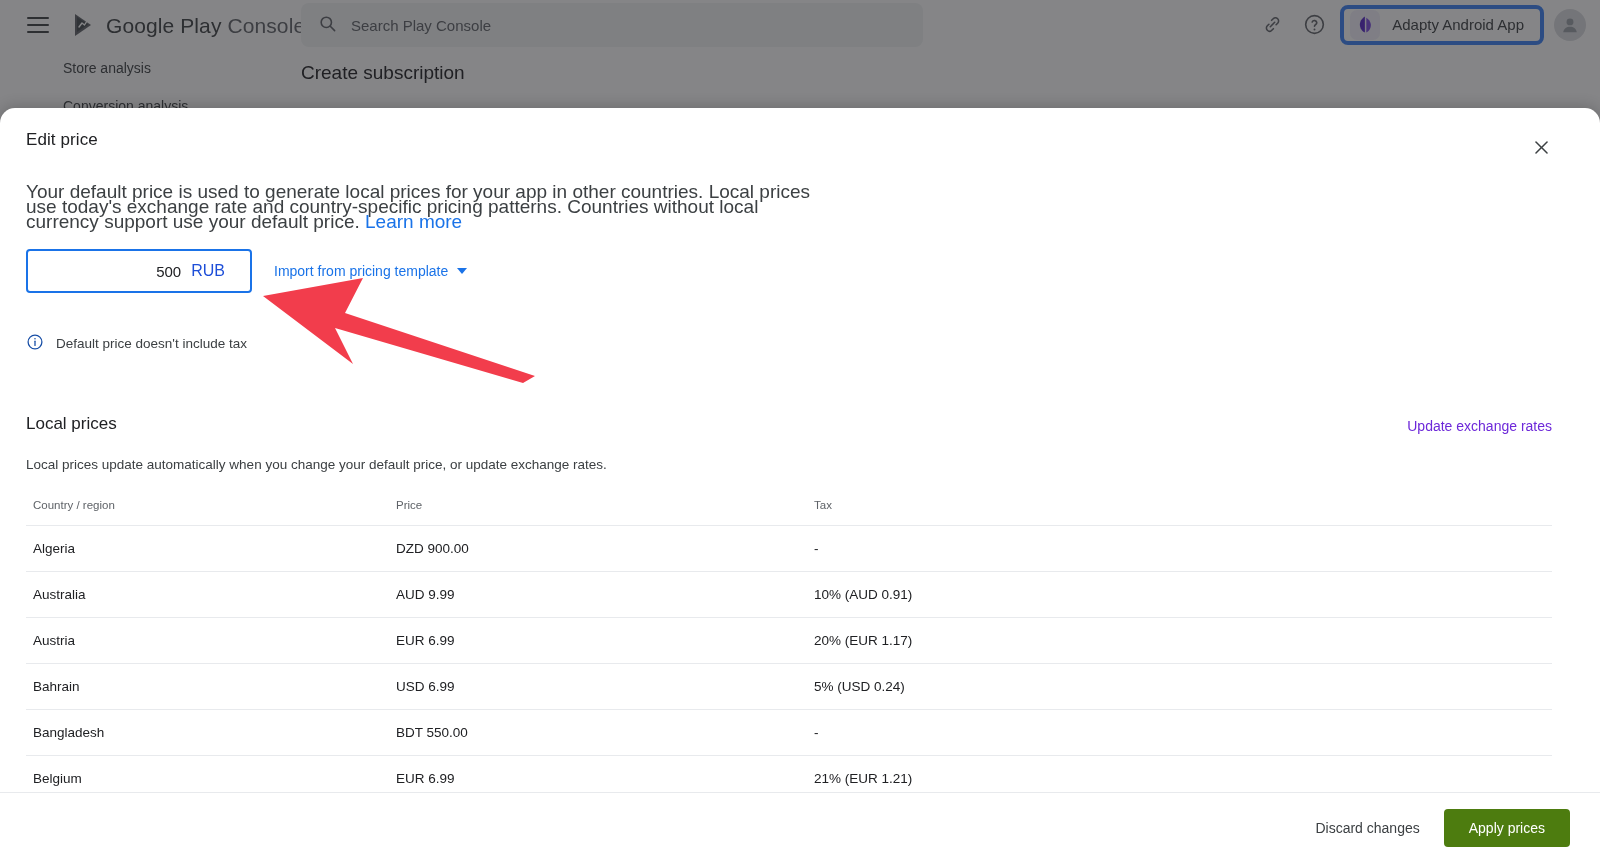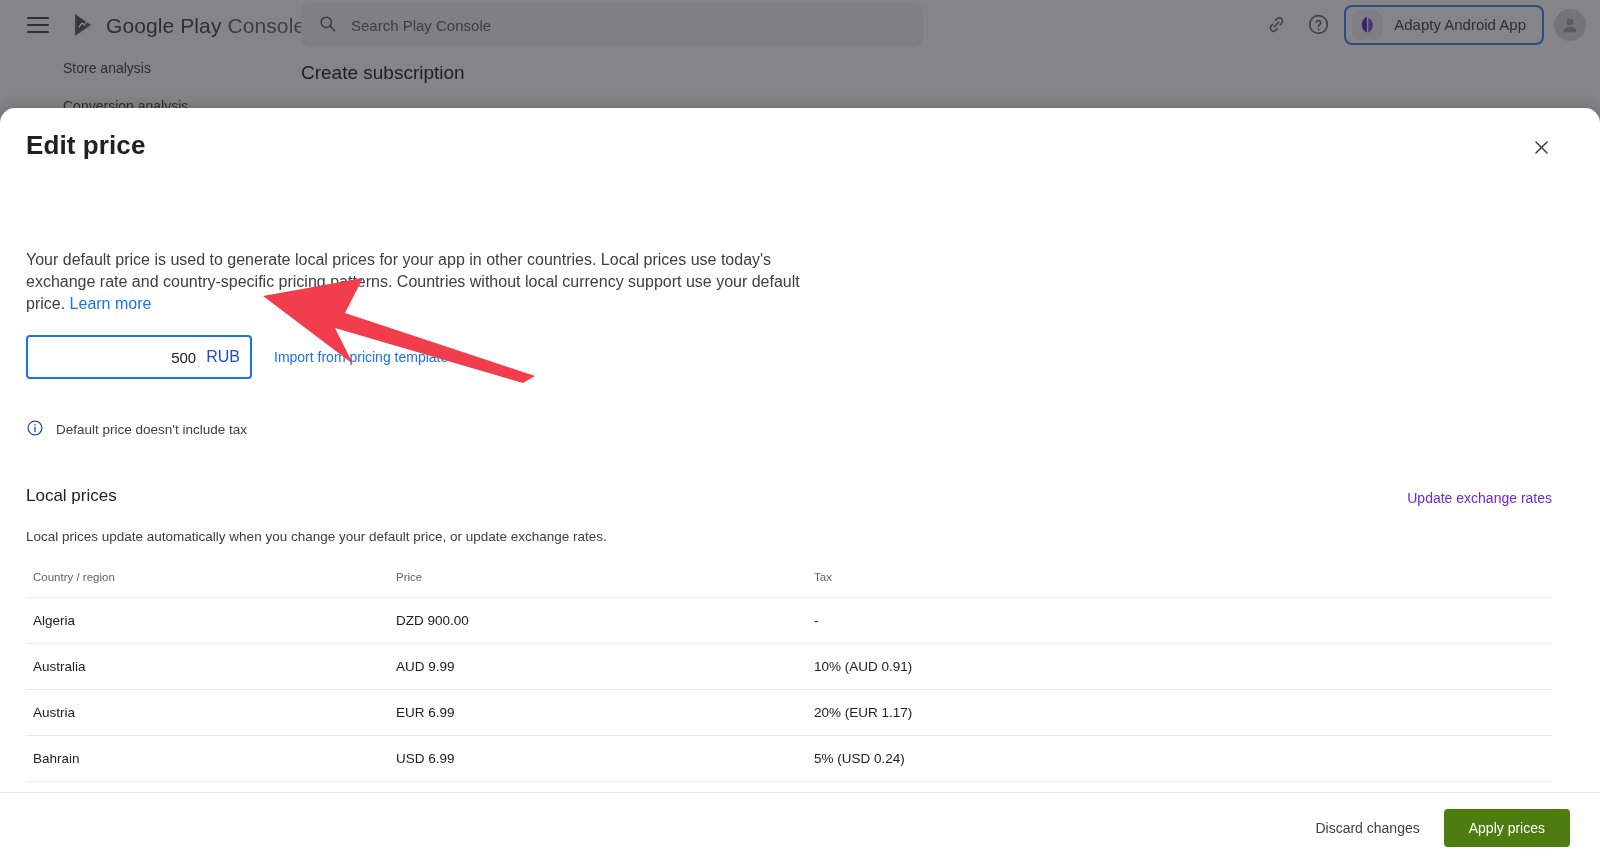--- a/index.html
+++ b/index.html
@@ -35,21 +35,21 @@
     background: #f1f3f4; border-radius: 8px;
     display: flex; align-items: center; gap: 14px; padding: 0 17px;
     cursor: text;
   }
   #search-box .ph { font-size: 15px; color: #5f6368; }
 
   .top-right { position: absolute; right: 14px; top: 0; height: 49px; display: flex; align-items: center; gap: 10px; }
   .icon-btn { width: 32px; height: 32px; display: flex; align-items: center; justify-content: center; cursor: pointer; border-radius: 50%; }
   .app-chip {
     display: flex; align-items: center; gap: 12px; height: 40px;
-    border: 2px solid #3b82f6; border-radius: 8px; padding: 0 16px 0 6px;
+    border: 4px solid #3b82f6; border-radius: 8px; padding: 0 16px 0 6px;
     cursor: pointer; background: #fff;
   }
   .app-chip .app-ico {
     width: 30px; height: 30px; border-radius: 7px; background: #f1f0fb;
     display: flex; align-items: center; justify-content: center;
   }
   .app-chip .app-name { font-size: 15px; color: #3c4043; white-space: nowrap; }
   .avatar {
     width: 32px; height: 32px; border-radius: 50%; background: #dadce0;
     display: flex; align-items: center; justify-content: center; cursor: pointer;
@@ -63,55 +63,55 @@
   #scrim { position: absolute; inset: 0; background: rgba(32,33,36,.55); }
 
   
   #dialog {
     position: absolute; left: 0; right: 0; top: 108px; bottom: 0;
     background: #fff; border-radius: 15px 15px 0 0;
     display: flex; flex-direction: column;
     box-shadow: 0 -2px 14px rgba(0,0,0,.18);
   }
   #dialog-header { position: relative; flex: 0 0 auto; padding: 22px 26px 0 26px; }
-  #dialog-title { font-size: 26px; color: #202124; font-weight: 700; letter-spacing: .1px; }
+  #dialog-title { font-size: 17px; color: #202124; font-weight: 400; letter-spacing: .1px; }
   #close-btn {
     position: absolute; right: 44px; top: 24px; width: 30px; height: 30px;
     display: flex; align-items: center; justify-content: center; cursor: pointer;
   }
 
   #dialog-body {
     flex: 1 1 auto; overflow-y: auto; overflow-x: hidden;
     padding: 0 26px 0 26px; position: relative;
   }
   #dialog-body::-webkit-scrollbar { width: 9px; }
   #dialog-body::-webkit-scrollbar-thumb { background: #bdc1c6; border-radius: 5px; }
   #dialog-body::-webkit-scrollbar-track { background: transparent; }
 
   .desc {
-    margin-top: 88px; font-size: 16px; line-height: 22px;
+    margin-top: 34px; font-size: 19px; line-height: 15px;
     color: #3c4043; max-width: 806px;
   }
   .lnk { color: #1a73e8; cursor: pointer; }
 
   .price-row { display: flex; align-items: center; gap: 22px; margin-top: 20px; }
   .price-input {
     width: 226px; height: 44px; border: 2px solid #1a73e8; border-radius: 4px;
     display: flex; align-items: center; justify-content: flex-end; gap: 10px;
-    padding: 0 10px; cursor: text; background: #fff;
+    padding: 0 25px; cursor: text; background: #fff;
   }
   .price-input .val { font-size: 15px; color: #202124; }
   .price-input .cur { font-size: 16px; color: #1d4ed8; }
   .import-link { font-size: 14px; color: #1a73e8; display: flex; align-items: center; gap: 9px; cursor: pointer; font-weight: 500; }
   .caret { width: 0; height: 0; border-left: 5px solid transparent; border-right: 5px solid transparent; border-top: 6px solid #1a73e8; }
 
   .tax-note { display: flex; align-items: center; gap: 12px; margin-top: 40px; }
   .tax-note span { font-size: 13.5px; color: #3c4043; }
 
-  .lp-head { display: flex; align-items: flex-end; justify-content: space-between; margin-top: 46px; }
+  .lp-head { display: flex; align-items: flex-end; justify-content: space-between; margin-top: 60px; }
   #local-prices-title { font-size: 17px; color: #202124; font-weight: 500; }
   #update-rates { font-size: 14px; color: #6d28d9; cursor: pointer; padding-right: 22px; }
   .lp-sub { font-size: 13.5px; color: #3c4043; margin-top: 23px; }
 
   table { width: calc(100% - 22px); border-collapse: collapse; margin-top: 27px; table-layout: fixed; }
   thead th {
     text-align: left; font-size: 11.5px; font-weight: 400; color: #5f6368;
     padding: 0 0 14px 0; border-bottom: 1px solid #e8eaed;
   }
   tbody td {

